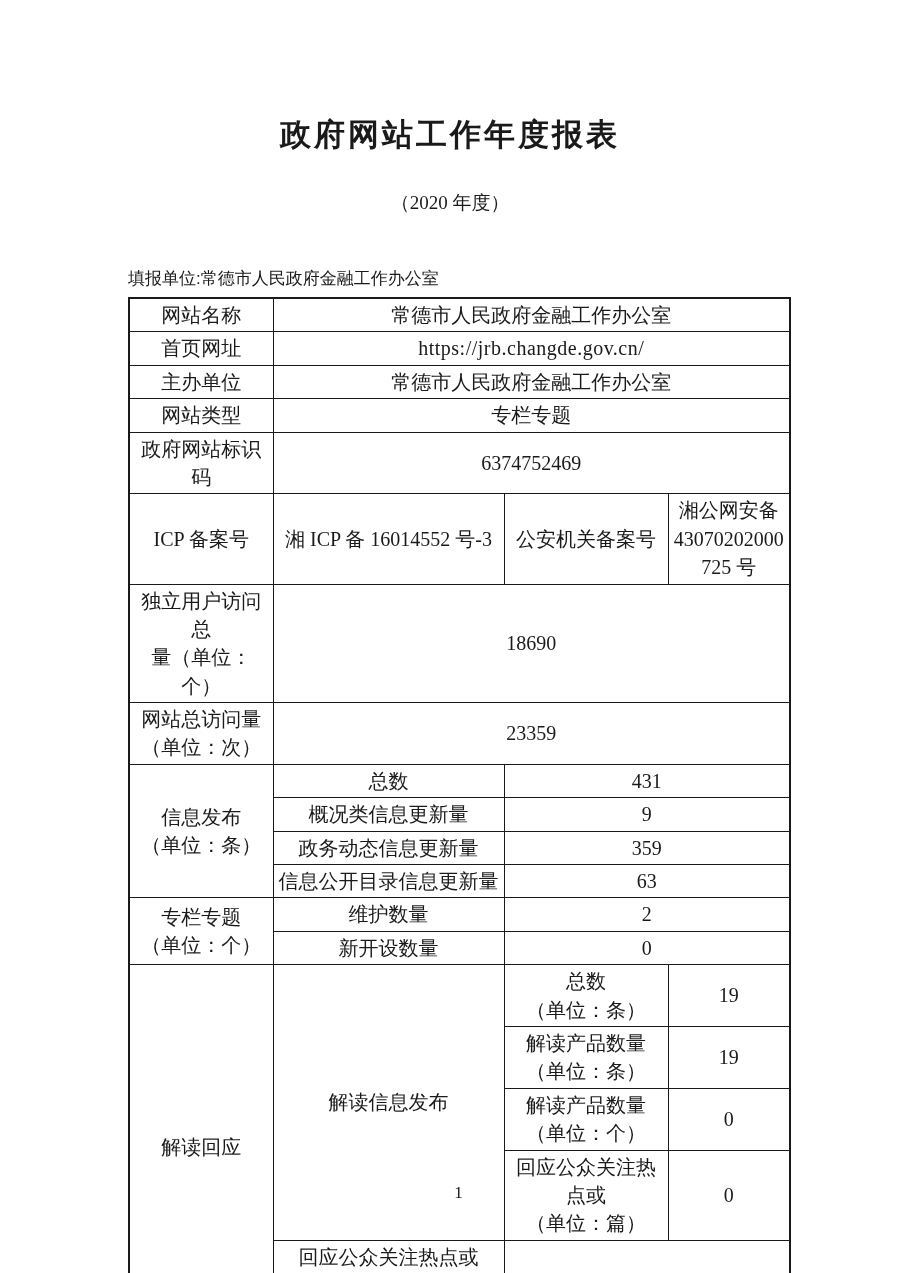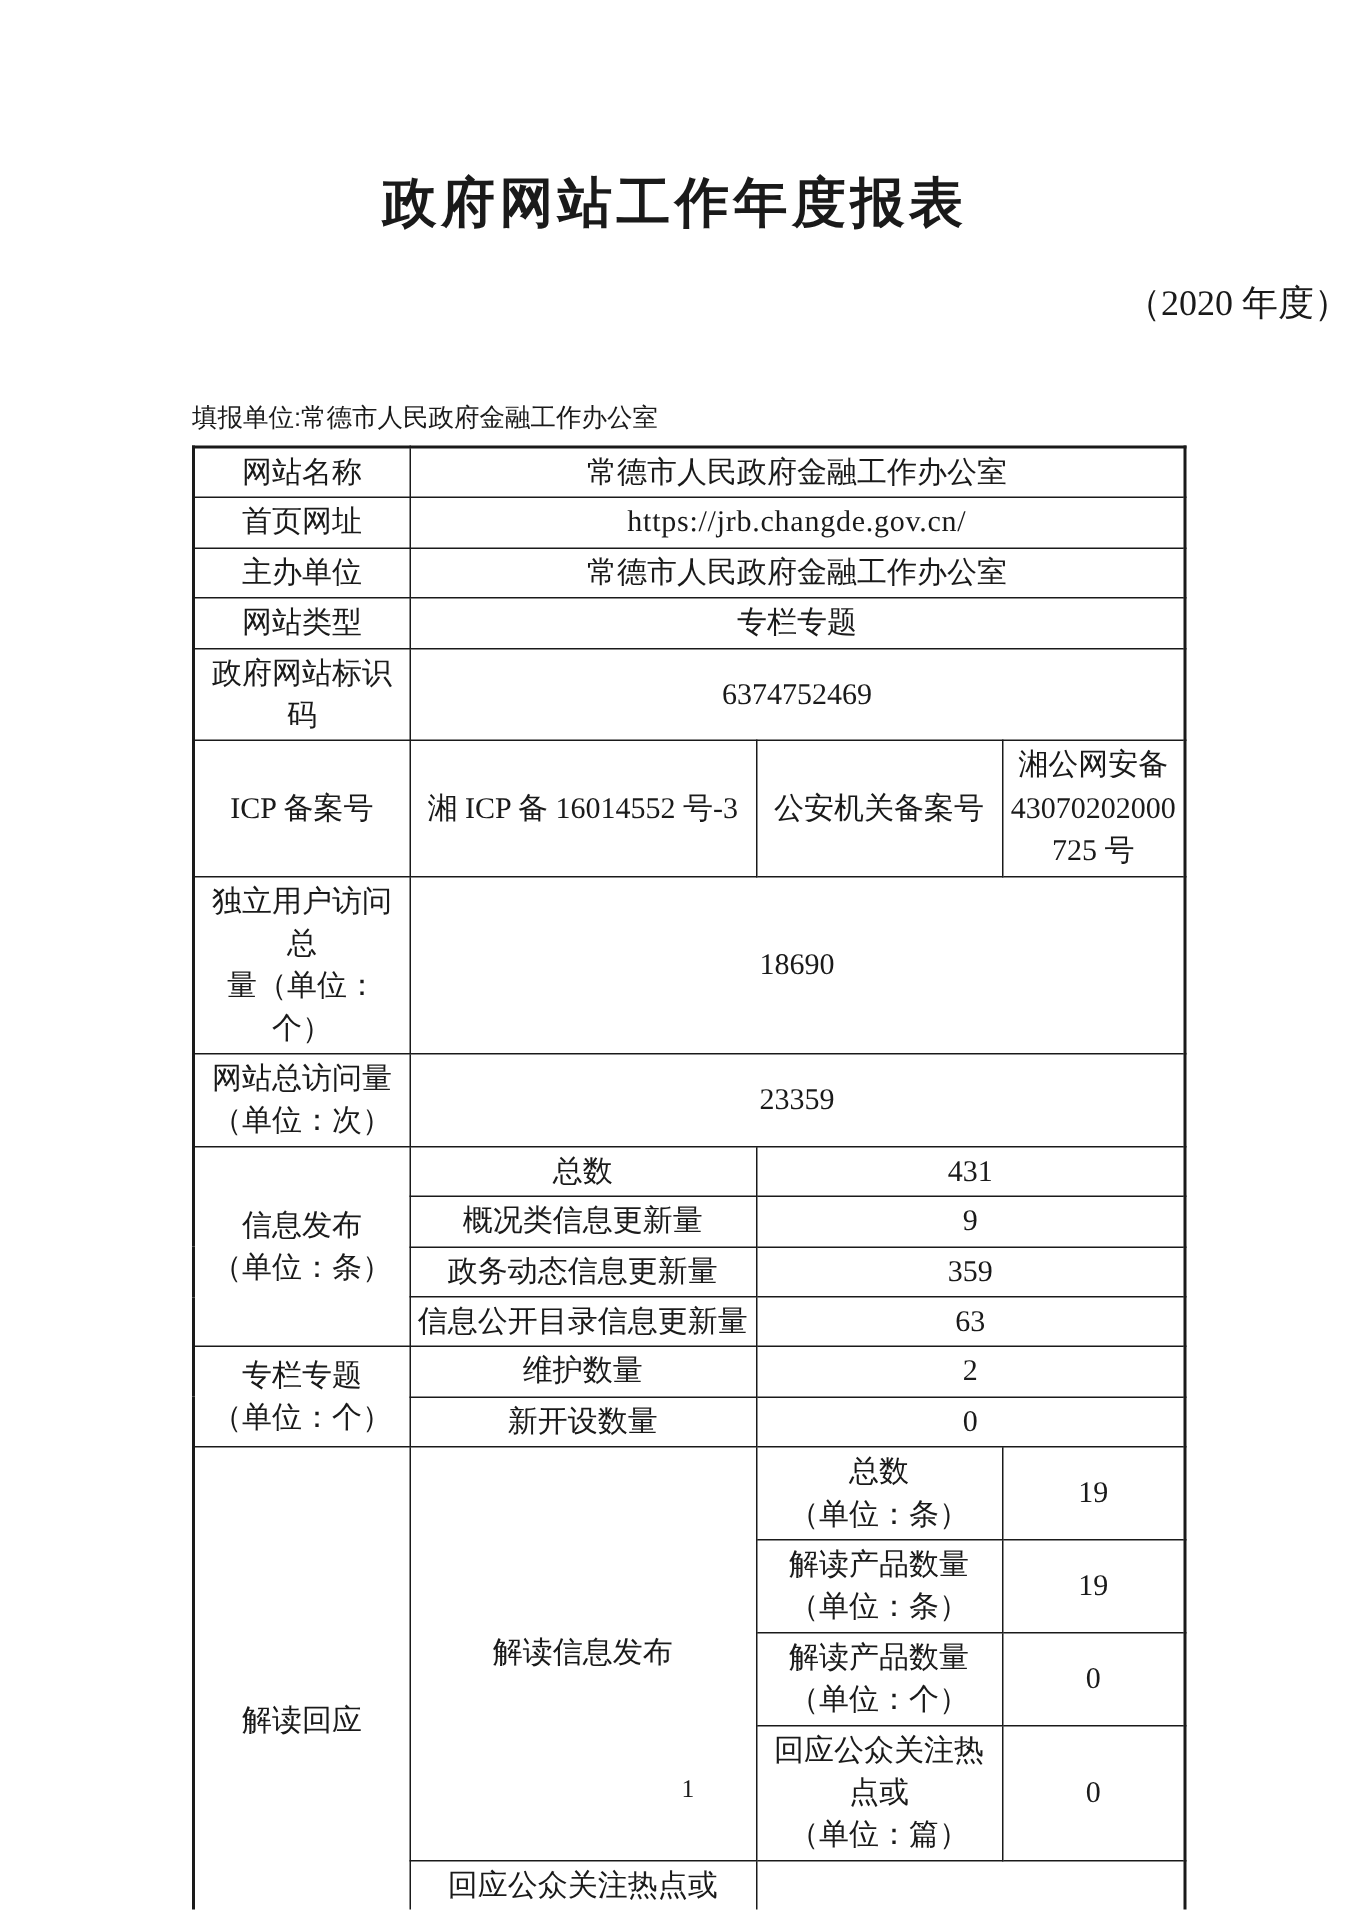--- a/index.html
+++ b/index.html
@@ -11,29 +11,29 @@
     color: #1a1a1a;
     overflow: hidden;
     position: relative;
   }
   .doc-title {
     position: absolute;
     top: 112px; left: 0; width: 900px;
     text-align: center;
     font-family: "Liberation Sans", "DejaVu Sans", sans-serif;
     font-weight: 700;
-    font-size: 36px;
+    font-size: 31px;
     letter-spacing: 3px;
     line-height: 46px;
   }
   .doc-subtitle {
     position: absolute;
     top: 189px; left: 0; width: 900px;
-    text-align: right;
-    font-size: 24px;
+    text-align: center;
+    font-size: 19px;
     line-height: 28px;
   }
   .reporting-unit {
     position: absolute;
     top: 266px; left: 128px; width: 661px;
     font-family: "Liberation Sans", "DejaVu Sans", sans-serif;
     font-weight: 400;
     font-size: 17px;
     line-height: 26px;
     text-align: left;

